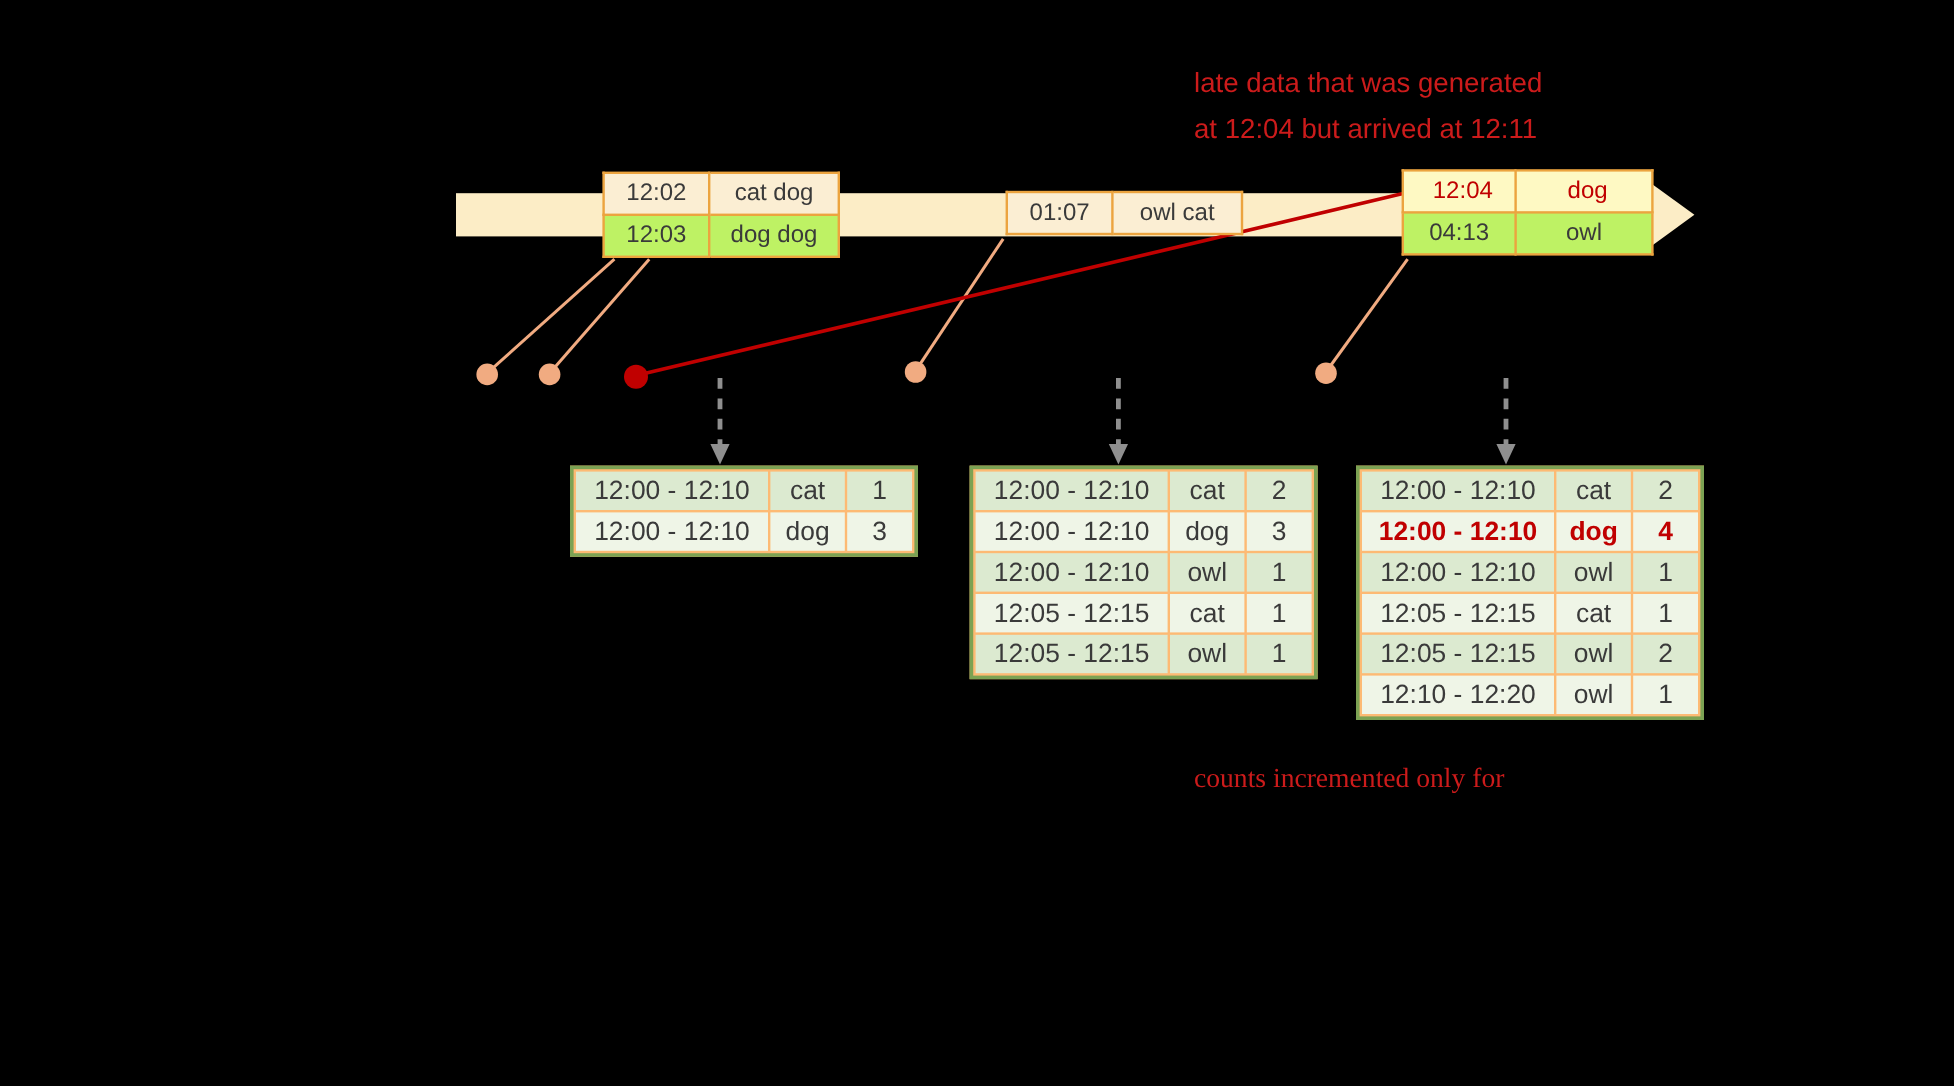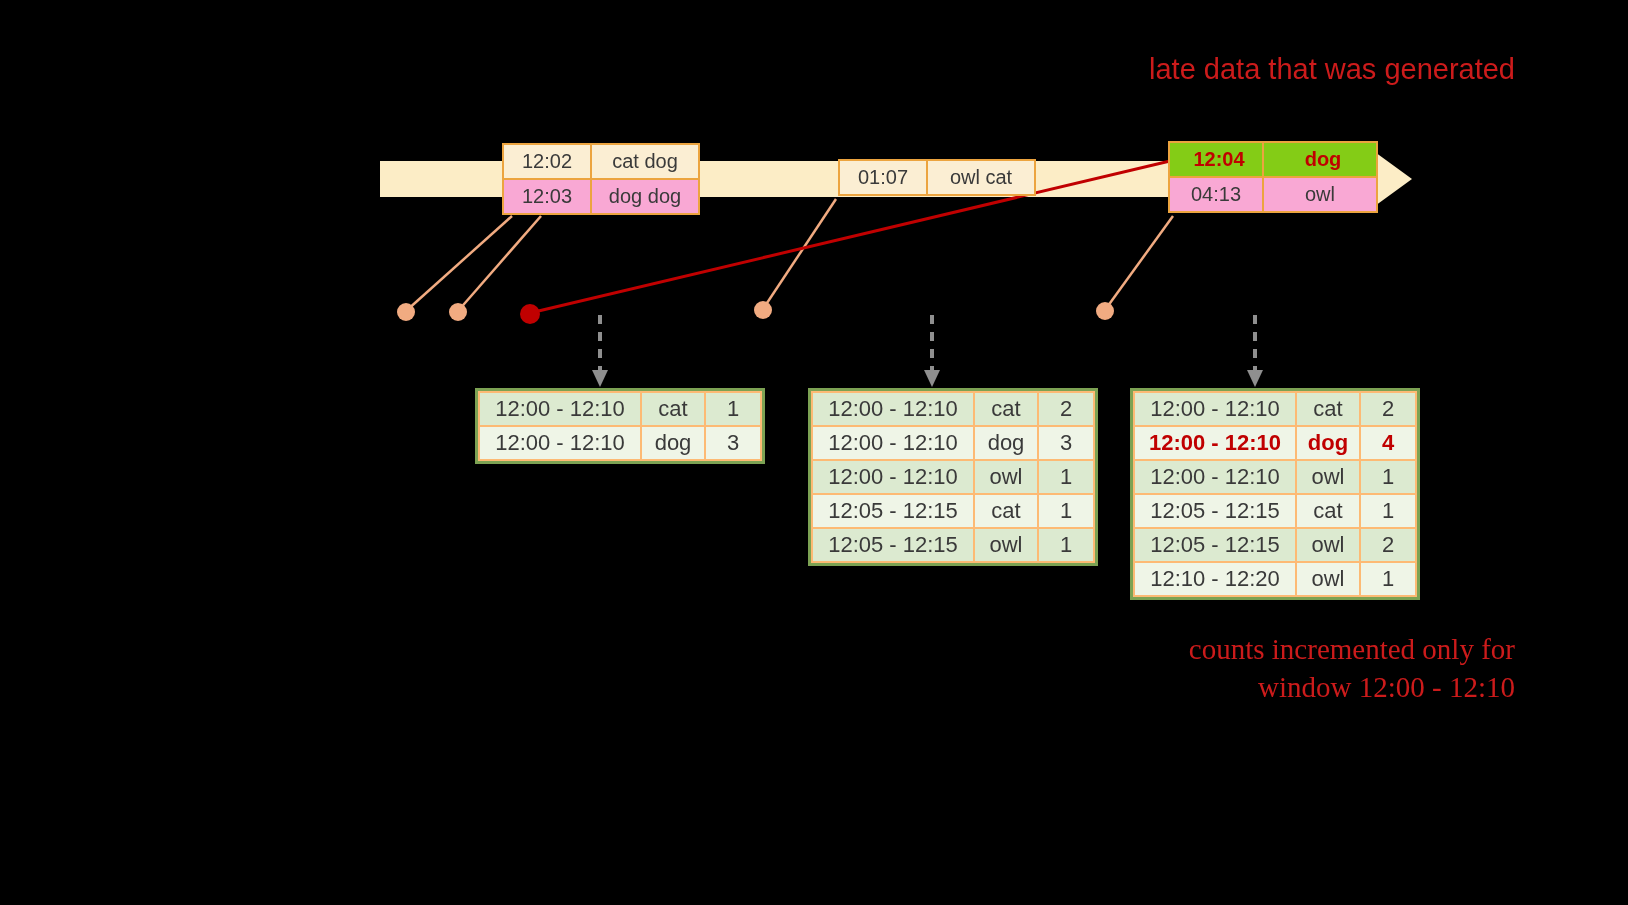--- a/index.html
+++ b/index.html
@@ -42,22 +42,22 @@
   }
   .event-table td {
     border: 2px solid #eca43f;
     text-align: center;
     height: 33px;
     padding: 0 10px;
   }
   .event-table .et-time  { width: 66px; }
   .event-table .et-words { width: 86px; }
   .ev-mid   td { background: #fbeed3; }
-  .ev-light td { background: #f9a8d4; }
-  .ev-late  td { background: #84cc16; color: #c00000; font-weight: bold; padding-left: 16px; }
+  .ev-light td { background: #bef264; }
+  .ev-late  td { background: #fef9c3; color: #c00000; font-weight: normal; padding-left: 16px; }
   #events1 { left: 502px;  top: 143px; }
   #events2 { left: 838px;  top: 159px; }
   #events3 { left: 1168px; top: 141px; }
   
   .result-table {
     position: absolute;
     border-collapse: separate;
     border-spacing: 2px;
     background: #fdba74;
     border: 3px solid #7ca253;
@@ -75,23 +75,23 @@
   .rt-dark  td { background: #dcead0; }
   .rt-light td { background: #eff5e7; }
   .rt-late  td { color: #c00000; font-weight: bold; }
   #result1 { left: 475px;  top: 388px; }
   #result2 { left: 808px;  top: 388px; }
   #result3 { left: 1130px; top: 388px; }
   
   .red-note {
     position: absolute;
     color: #cc1b1b;
-    font-size: 29px;
+    font-size: 23px;
     line-height: 38px;
-    text-align: right;
+    text-align: left;
     width: 520px;
   }
   #note-late   { left: 995px; top: 50px;  }
   #note-counts { left: 995px; top: 630px; font-family: Liberation Serif, serif; }
 </style>
 </head>
 <body>
 
 <div id="canvas">
 
@@ -114,20 +114,21 @@
     <line x1="600" y1="315" x2="600" y2="372" stroke-width="4" stroke-dasharray="9 8" stroke="#8f8f8f"></line>
     <polygon points="592,370 608,370 600,387" fill="#8f8f8f"></polygon>
     <line x1="932" y1="315" x2="932" y2="372" stroke-width="4" stroke-dasharray="9 8" stroke="#8f8f8f"></line>
     <polygon points="924,370 940,370 932,387" fill="#8f8f8f"></polygon>
     <line x1="1255" y1="315" x2="1255" y2="372" stroke-width="4" stroke-dasharray="9 8" stroke="#8f8f8f"></line>
     <polygon points="1247,370 1263,370 1255,387" fill="#8f8f8f"></polygon>
   </svg>
 
   <div class="red-note" id="note-late">
     <div>late data that was generated</div>
+    <div>at 12:04 but arrived at 12:11</div>
   </div>
 
   <table class="event-table" id="events1">
     <tbody>
         <tr class="ev-mid">
       <td class="et-time">12:02</td>
       <td class="et-words">cat dog</td>
     </tr>
     <tr class="ev-light">
       <td class="et-time">12:03</td>
@@ -233,16 +234,15 @@
     <tr class="rt-light">
       <td class="rt-window">12:10 - 12:20</td>
       <td class="rt-word">owl</td>
       <td class="rt-count">1</td>
     </tr>
   </tbody>
     </table>
 
   <div class="red-note" id="note-counts">
     <div>counts incremented only for</div>
-    <div>window 12:00 - 12:10</div>
   </div>
 
 </div>
 
 </body></html>

